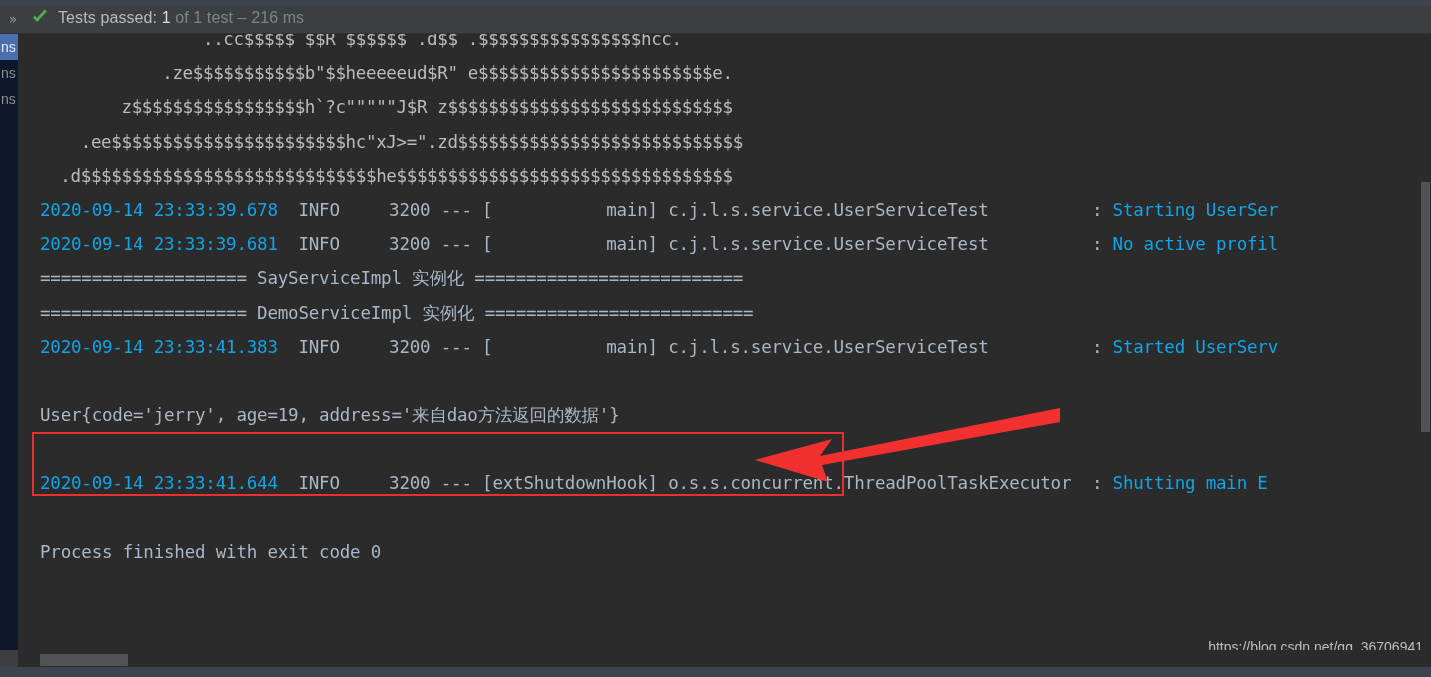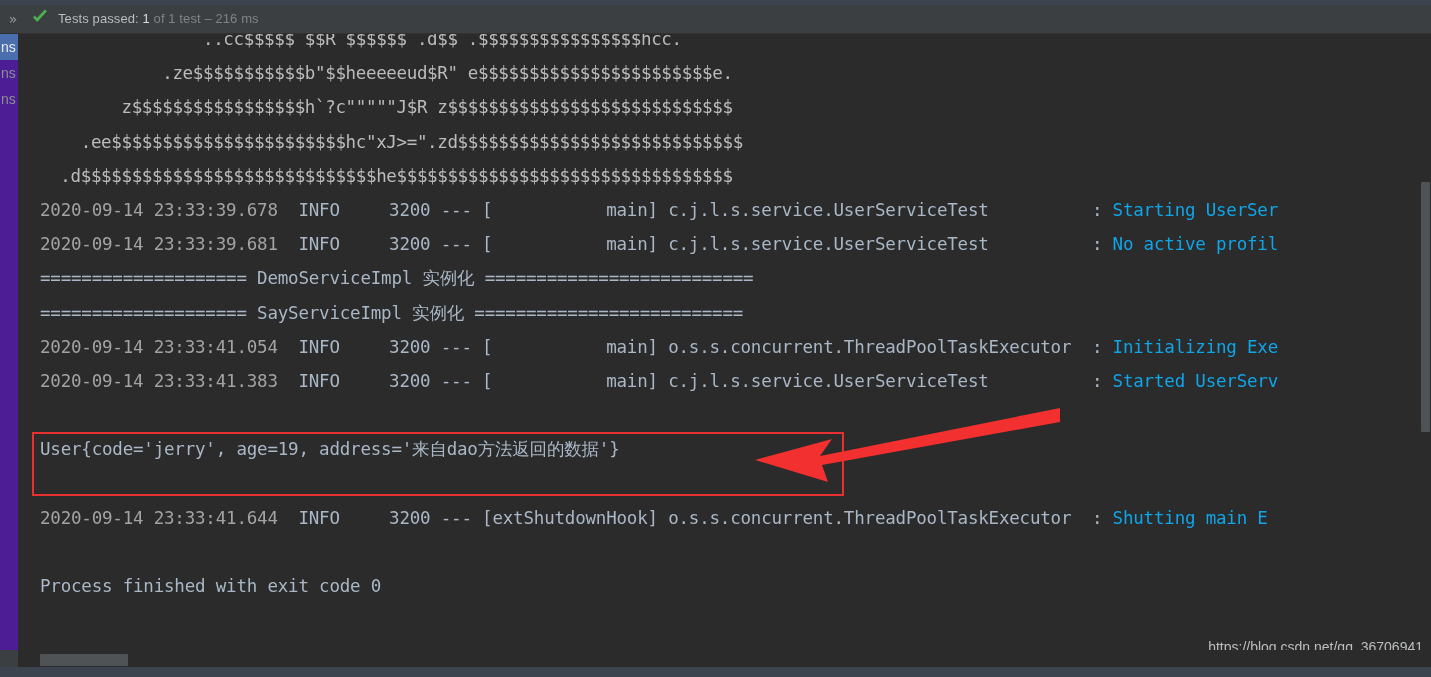--- a/index.html
+++ b/index.html
@@ -49,36 +49,36 @@
     cursor: pointer;
   }
   .check-icon {
     width: 20px; height: 20px;
     margin-left: 6px; margin-right: 8px;
     flex: none;
     display: block;
   }
   .status-text {
     font-family: "Liberation Sans", sans-serif;
-    font-size: 13px;
+    font-size: 16px;
     letter-spacing: 0.1px;
     white-space: pre;
     padding-top: 3px;
   }
   .st-pass   { color: #b9bcbf; }
   .st-count  { color: #d7dbdd; }
   .st-dim    { color: #7f8486; }
 
   
   .tree-strip {
     position: absolute;
     left: 0; top: 34px;
     width: 18px;
     height: 626px;
-    background: #4c1d95;
+    background: #0f172a;
     overflow: hidden;
   }
   .tree-row {
     height: 26px;
     line-height: 26px;
     font-family: "Liberation Sans", sans-serif;
     font-size: 14px;
     color: #8c8f91;
     padding-left: 1px;
     white-space: pre;
@@ -113,21 +113,21 @@
     color: #a9b7c6;
     white-space: pre;
     letter-spacing: -0.2px;
   }
   .line.ascii {
     color: #bbbbbb;
     letter-spacing: -0.35px;
   }
   .line.blank { color: transparent; }
 
-  .seg-ts    { color: #a3a3a3; }
+  .seg-ts    { color: #0ea5e9; }
   .seg-lvl   { color: #a9b7c6; }
   .seg-pid   { color: #a9b7c6; padding-left: 39px; }
   .seg-dash  { color: #a9b7c6; }
   .seg-thread{ color: #a9b7c6; }
   .seg-logger{ color: #a9b7c6; }
   .seg-msg   { color: #0ea5e9; }
   .seg-sep   { color: #a9b7c6; }
 
   
   .anno-box {
@@ -234,23 +234,22 @@
 
   <div class="console">
     <div class="console-inner" id="console-lines">
         <div class="line ascii">                ..cc$$$$$ $$R $$$$$$ .d$$ .$$$$$$$$$$$$$$$$hcc.</div>
         <div class="line ascii">            .ze$$$$$$$$$$$b"$$heeeeeud$R" e$$$$$$$$$$$$$$$$$$$$$$$e.</div>
         <div class="line ascii">        z$$$$$$$$$$$$$$$$$h`?c"""""J$R z$$$$$$$$$$$$$$$$$$$$$$$$$$$$</div>
         <div class="line ascii">    .ee$$$$$$$$$$$$$$$$$$$$$$$hc"xJ&gt;=".zd$$$$$$$$$$$$$$$$$$$$$$$$$$$$</div>
         <div class="line ascii">  .d$$$$$$$$$$$$$$$$$$$$$$$$$$$$$he$$$$$$$$$$$$$$$$$$$$$$$$$$$$$$$$$</div>
         <div class="line"><span class="seg-ts">2020-09-14 23:33:39.678</span><span class="seg-lvl">  INFO</span><span class="seg-pid"> 3200</span><span class="seg-dash"> ---</span><span class="seg-thread"> [           main]</span><span class="seg-logger"> c.j.l.s.service.UserServiceTest          </span><span class="seg-sep">:</span><span class="seg-msg"> Starting UserSer</span></div>
         <div class="line"><span class="seg-ts">2020-09-14 23:33:39.681</span><span class="seg-lvl">  INFO</span><span class="seg-pid"> 3200</span><span class="seg-dash"> ---</span><span class="seg-thread"> [           main]</span><span class="seg-logger"> c.j.l.s.service.UserServiceTest          </span><span class="seg-sep">:</span><span class="seg-msg"> No active profil</span></div>
+        <div class="line">==================== SayServiceImpl 实例化 ==========================</div>
         <div class="line">==================== DemoServiceImpl 实例化 ==========================</div>
-        <div class="line">==================== SayServiceImpl 实例化 ==========================</div>
-        <div class="line"><span class="seg-ts">2020-09-14 23:33:41.054</span><span class="seg-lvl">  INFO</span><span class="seg-pid"> 3200</span><span class="seg-dash"> ---</span><span class="seg-thread"> [           main]</span><span class="seg-logger"> o.s.s.concurrent.ThreadPoolTaskExecutor  </span><span class="seg-sep">:</span><span class="seg-msg"> Initializing Exe</span></div>
         <div class="line"><span class="seg-ts">2020-09-14 23:33:41.383</span><span class="seg-lvl">  INFO</span><span class="seg-pid"> 3200</span><span class="seg-dash"> ---</span><span class="seg-thread"> [           main]</span><span class="seg-logger"> c.j.l.s.service.UserServiceTest          </span><span class="seg-sep">:</span><span class="seg-msg"> Started UserServ</span></div>
         <div class="line blank"> </div>
         <div class="line">User{code='jerry', age=19, address='来自dao方法返回的数据'}</div>
         <div class="line blank"> </div>
         <div class="line"><span class="seg-ts">2020-09-14 23:33:41.644</span><span class="seg-lvl">  INFO</span><span class="seg-pid"> 3200</span><span class="seg-dash"> ---</span><span class="seg-thread"> [extShutdownHook]</span><span class="seg-logger"> o.s.s.concurrent.ThreadPoolTaskExecutor  </span><span class="seg-sep">:</span><span class="seg-msg"> Shutting main E</span></div>
         <div class="line blank"> </div>
         <div class="line">Process finished with exit code 0</div>
       </div>
   </div>
 

